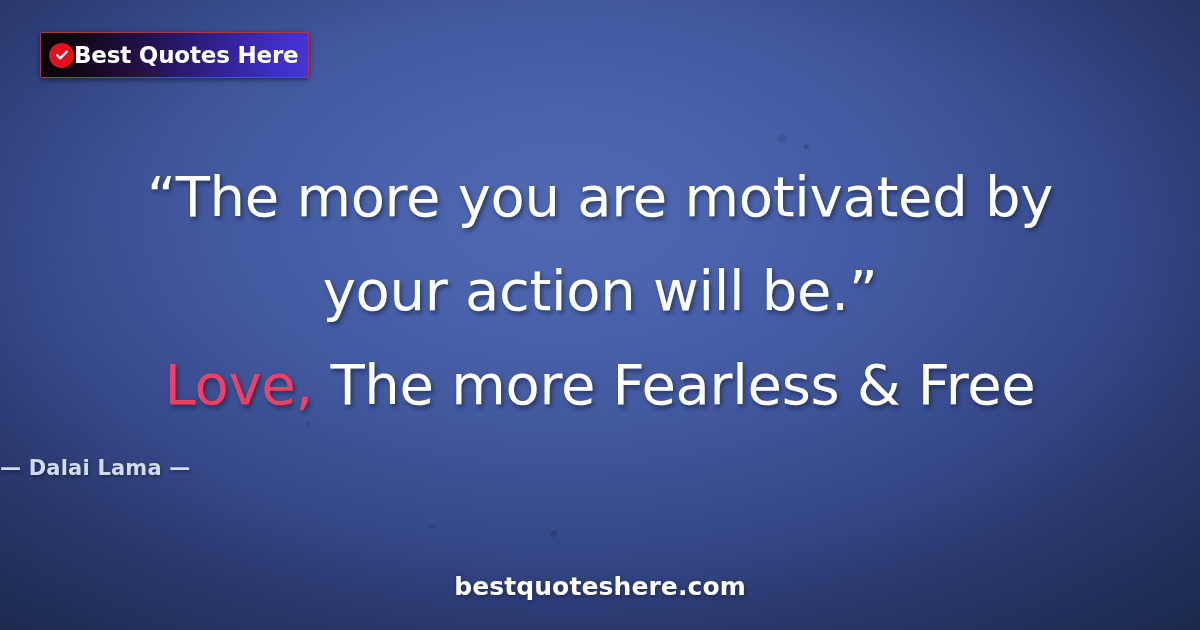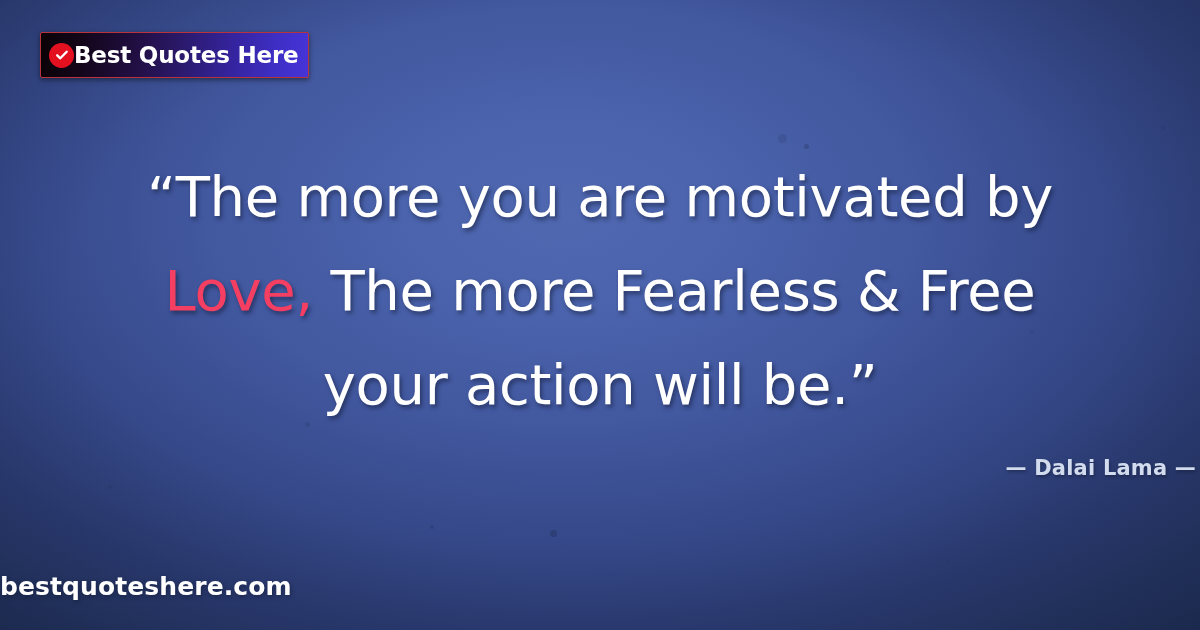--- a/index.html
+++ b/index.html
@@ -104,36 +104,37 @@
     text-shadow: 2px 3px 4px rgba(18,26,52,0.55);
   }
   .accent {
     color: #f43f63;
   }
 
   
   .attribution {
     position: absolute;
     left: 0;
-    right: 4px;
+    right: 16px;
     top: 456px;
-    text-align: right;
+    text-align: left;
     color: #d2dcee;
     font-size: 21px;
     font-weight: bold;
     letter-spacing: 0.2px;
     text-shadow: 1px 2px 3px rgba(18,26,52,0.5);
   }
 
   
   .site {
     position: absolute;
     left: 0;
     right: 0;
     top: 572px;
+    text-align: center;
     color: #ffffff;
     font-size: 25px;
     font-weight: bold;
     letter-spacing: 0.1px;
     text-shadow: 1px 2px 4px rgba(18,26,52,0.55);
   }
 </style>
 </head>
 <body>
 
@@ -160,24 +161,24 @@
       </svg>
     </span>
     <span class="badge-text">Best Quotes Here</span>
   </div>
 
   <div class="quote-block">
     <div class="quote-line">
       <span>“The more you are motivated by</span>
     </div>
     <div class="quote-line">
-      <span class="accent">Love,</span><span> The more Fearless &amp; Free</span>
+      <span>your action will be.”</span>
     </div>
     <div class="quote-line">
-      <span>your action will be.”</span>
+      <span class="accent">Love,</span><span> The more Fearless &amp; Free</span>
     </div>
   </div>
 
   <div class="attribution">— Dalai Lama —</div>
 
   <div class="site">bestquoteshere.com</div>
 
 </div>
 
 </body></html>

